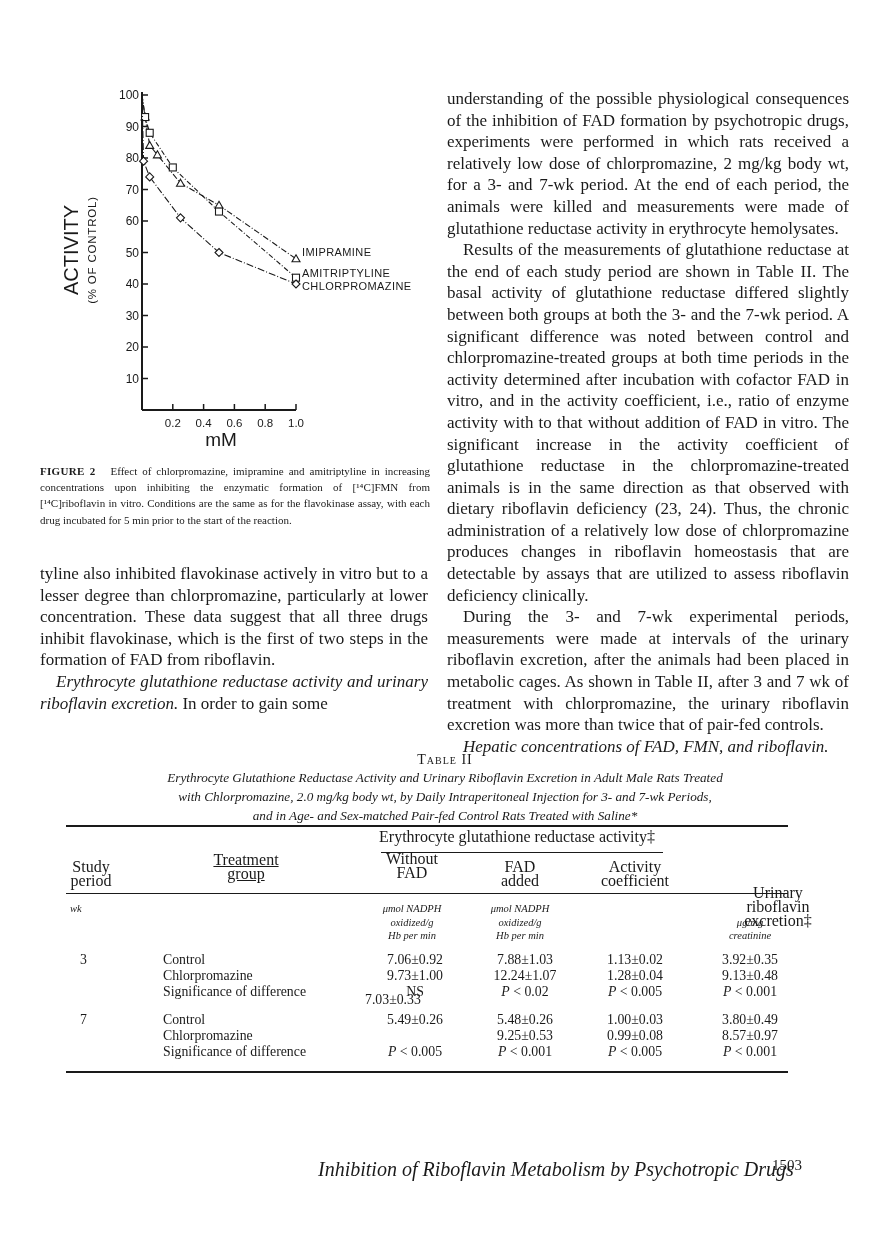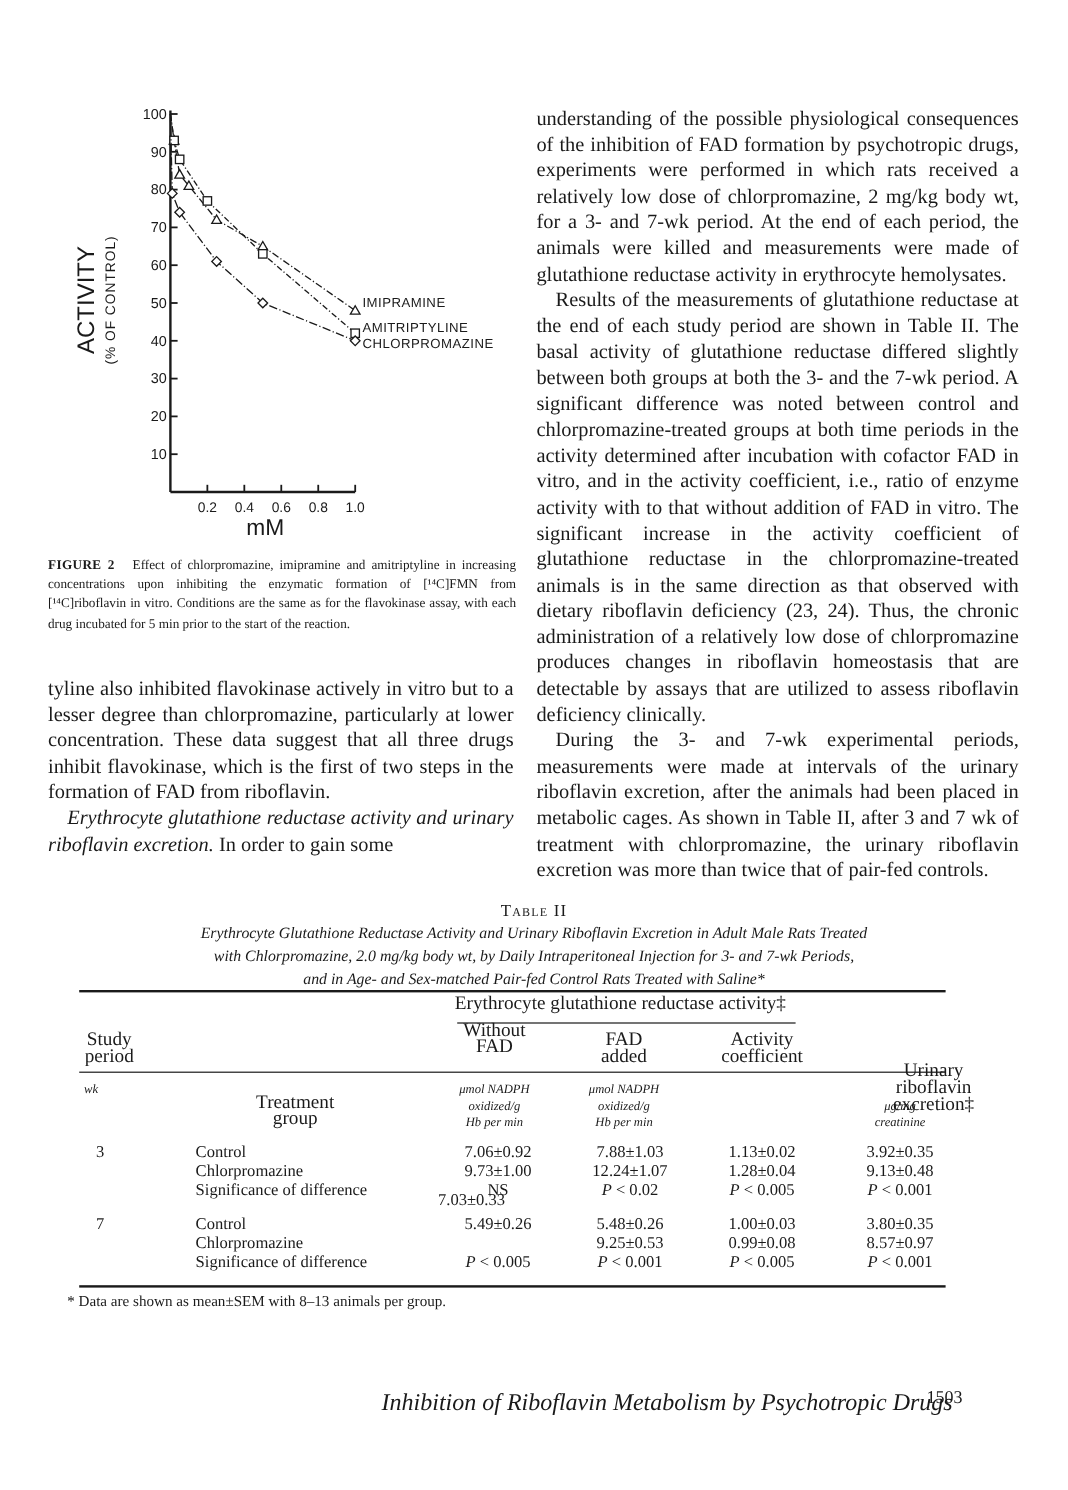--- a/index.html
+++ b/index.html
@@ -110,39 +110,40 @@
 
 <div class="abs col" style="left:40px;top:563px;width:388px;">
   <p>tyline also inhibited flavokinase actively in vitro but to a lesser degree than chlorpromazine, particularly at lower concentration. These data suggest that all three drugs inhibit flavokinase, which is the first of two steps in the formation of FAD from riboflavin.</p>
   <p class="indent"><span class="it">Erythrocyte glutathione reductase activity and urinary riboflavin excretion.</span><span> In order to gain some</span></p>
 </div>
 
 <div class="abs col" style="left:447px;top:88px;width:402px;">
   <p>understanding of the possible physiological consequences of the inhibition of FAD formation by psychotropic drugs, experiments were performed in which rats received a relatively low dose of chlorpromazine, 2 mg/kg body wt, for a 3- and 7-wk period. At the end of each period, the animals were killed and measurements were made of glutathione reductase activity in erythrocyte hemolysates.</p>
   <p class="indent">Results of the measurements of glutathione reductase at the end of each study period are shown in Table II. The basal activity of glutathione reductase differed slightly between both groups at both the 3- and the 7-wk period. A significant difference was noted between control and chlorpromazine-treated groups at both time periods in the activity determined after incubation with cofactor FAD in vitro, and in the activity coefficient, i.e., ratio of enzyme activity with to that without addition of FAD in vitro. The significant increase in the activity coefficient of glutathione reductase in the chlorpromazine-treated animals is in the same direction as that observed with dietary riboflavin deficiency (23, 24). Thus, the chronic administration of a relatively low dose of chlorpromazine produces changes in riboflavin homeostasis that are detectable by assays that are utilized to assess riboflavin deficiency clinically.</p>
   <p class="indent">During the 3- and 7-wk experimental periods, measurements were made at intervals of the urinary riboflavin excretion, after the animals had been placed in metabolic cages. As shown in Table II, after 3 and 7 wk of treatment with chlorpromazine, the urinary riboflavin excretion was more than twice that of pair-fed controls.</p>
+  <p class="indent it">Hepatic concentrations of FAD, FMN, and riboflavin.</p>
 </div>
 
 <div class="abs tbl-title" style="left:40px;top:752px;width:810px;">Table II</div>
 <div class="abs tbl-sub" style="left:40px;top:768px;width:810px;">
   <div>Erythrocyte Glutathione Reductase Activity and Urinary Riboflavin Excretion in Adult Male Rats Treated</div>
   <div>with Chlorpromazine, 2.0 mg/kg body wt, by Daily Intraperitoneal Injection for 3- and 7-wk Periods,</div>
   <div>and in Age- and Sex-matched Pair-fed Control Rats Treated with Saline*</div>
 </div>
 
 <div class="abs" style="left:0;top:0;width:890px;height:1242px;pointer-events:none;">
   <div class="rule" style="left:66px;top:825px;width:722px;height:2px;"></div>
   <div class="abs hdr" style="left:372px;top:830px;width:290px;">Erythrocyte glutathione reductase activity‡</div>
   <div class="rule" style="left:381px;top:852px;width:282px;height:1px;"></div>
 
   <div class="abs hdr" style="left:62px;top:860px;width:58px;">
     <div>Study</div>
     <div>period</div>
   </div>
-  <div class="abs hdr" style="left:196px;top:912px;width:100px;">
+  <div class="abs hdr" style="left:196px;top:853px;width:100px;text-decoration:underline;">
     <div>Treatment</div>
     <div>group</div>
   </div>
   <div class="abs hdr" style="left:372px;top:824px;width:80px;margin-top:28px;">
     <div>Without</div>
     <div>FAD</div>
   </div>
   <div class="abs hdr" style="left:480px;top:860px;width:80px;">
     <div>FAD</div>
     <div>added</div>
@@ -198,21 +199,21 @@
         <div class="cell" style="left: 475px; top: 984px; width: 100px; text-align: center;"><i>P</i> &lt; 0.02</div>
         <div class="cell" style="left: 585px; top: 984px; width: 100px; text-align: center;"><i>P</i> &lt; 0.005</div>
         <div class="cell" style="left: 705px; top: 984px; width: 90px; text-align: center;"><i>P</i> &lt; 0.001</div>
       </div>
       <div>
         <div class="cell" style="left: 80px; top: 1012px; width: 20px; text-align: left;">7</div>
         <div class="cell" style="left: 163px; top: 1012px; width: 200px; text-align: left;">Control</div>
         <div class="cell" style="left: 365px; top: 1012px; width: 100px; text-align: center;">5.49±0.26</div>
         <div class="cell" style="left: 475px; top: 1012px; width: 100px; text-align: center;">5.48±0.26</div>
         <div class="cell" style="left: 585px; top: 1012px; width: 100px; text-align: center;">1.00±0.03</div>
-        <div class="cell" style="left: 705px; top: 1012px; width: 90px; text-align: center;">3.80±0.35</div>
+        <div class="cell" style="left: 705px; top: 1012px; width: 90px; text-align: center;">3.80±0.49</div>
       </div>
       <div>
         <div class="cell" style="left: 80px; top: 1028px; width: 20px; text-align: left;"></div>
         <div class="cell" style="left: 163px; top: 1028px; width: 200px; text-align: left;">Chlorpromazine</div>
         <div class="cell" style="left: 365px; top: 992px; width: 100px; text-align: left;">7.03±0.33</div>
         <div class="cell" style="left: 475px; top: 1028px; width: 100px; text-align: center;">9.25±0.53</div>
         <div class="cell" style="left: 585px; top: 1028px; width: 100px; text-align: center;">0.99±0.08</div>
         <div class="cell" style="left: 705px; top: 1028px; width: 90px; text-align: center;">8.57±0.97</div>
       </div>
       <div>
@@ -222,17 +223,16 @@
         <div class="cell" style="left: 475px; top: 1044px; width: 100px; text-align: center;"><i>P</i> &lt; 0.001</div>
         <div class="cell" style="left: 585px; top: 1044px; width: 100px; text-align: center;"><i>P</i> &lt; 0.005</div>
         <div class="cell" style="left: 705px; top: 1044px; width: 90px; text-align: center;"><i>P</i> &lt; 0.001</div>
       </div>
     </div>
 
   <div class="rule" style="left:66px;top:1071px;width:722px;height:1.5px;"></div>
 </div>
 
 <div class="abs foot" style="left:56px;top:1076px;width:740px;">
-  <div>* Data are shown as mean±SEM with 8–13 animals per group.</div>
 </div>
 
 <div class="abs runner" style="left:318px;top:1158px;">Inhibition of Riboflavin Metabolism by Psychotropic Drugs</div>
 <div class="abs pgnum" style="left:772px;top:1157px;">1503</div>
 
 </body></html>

